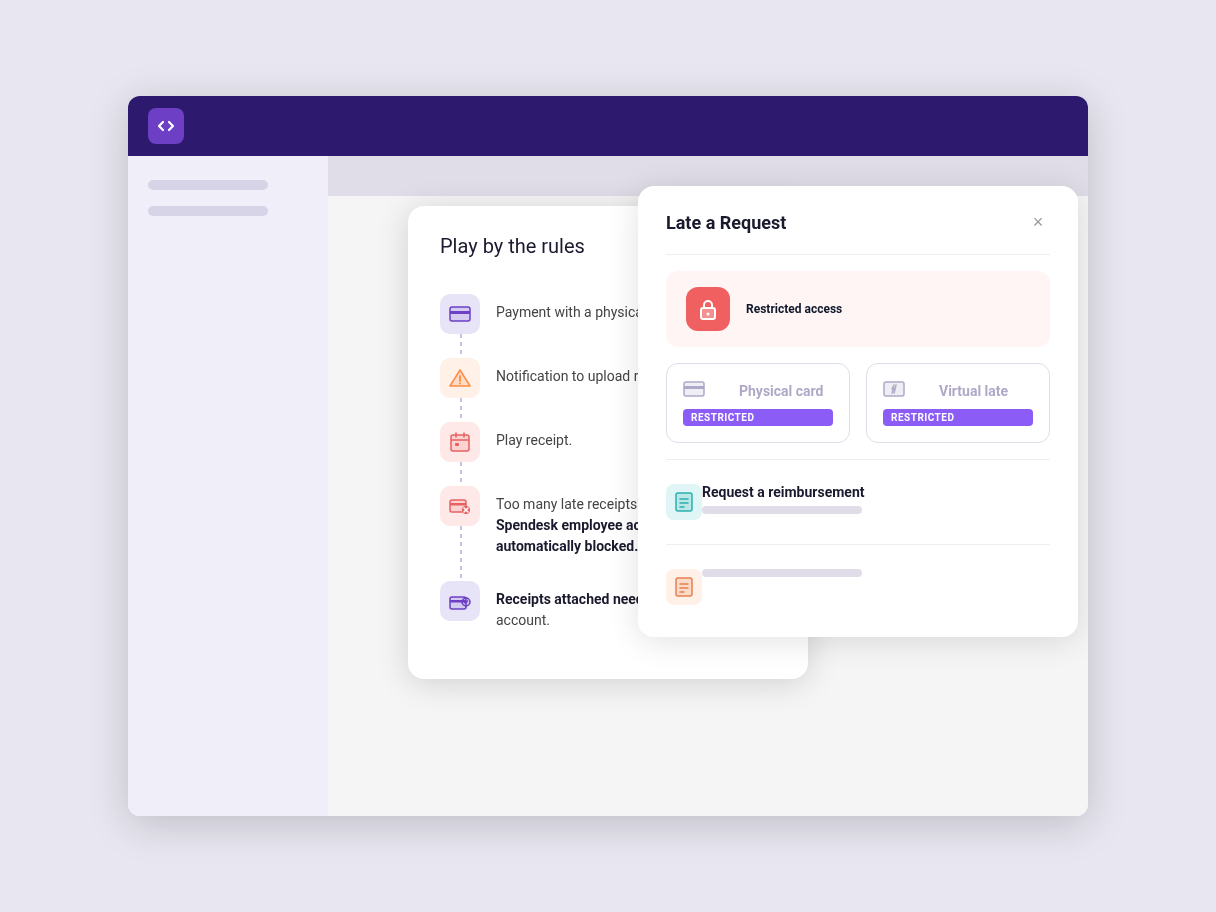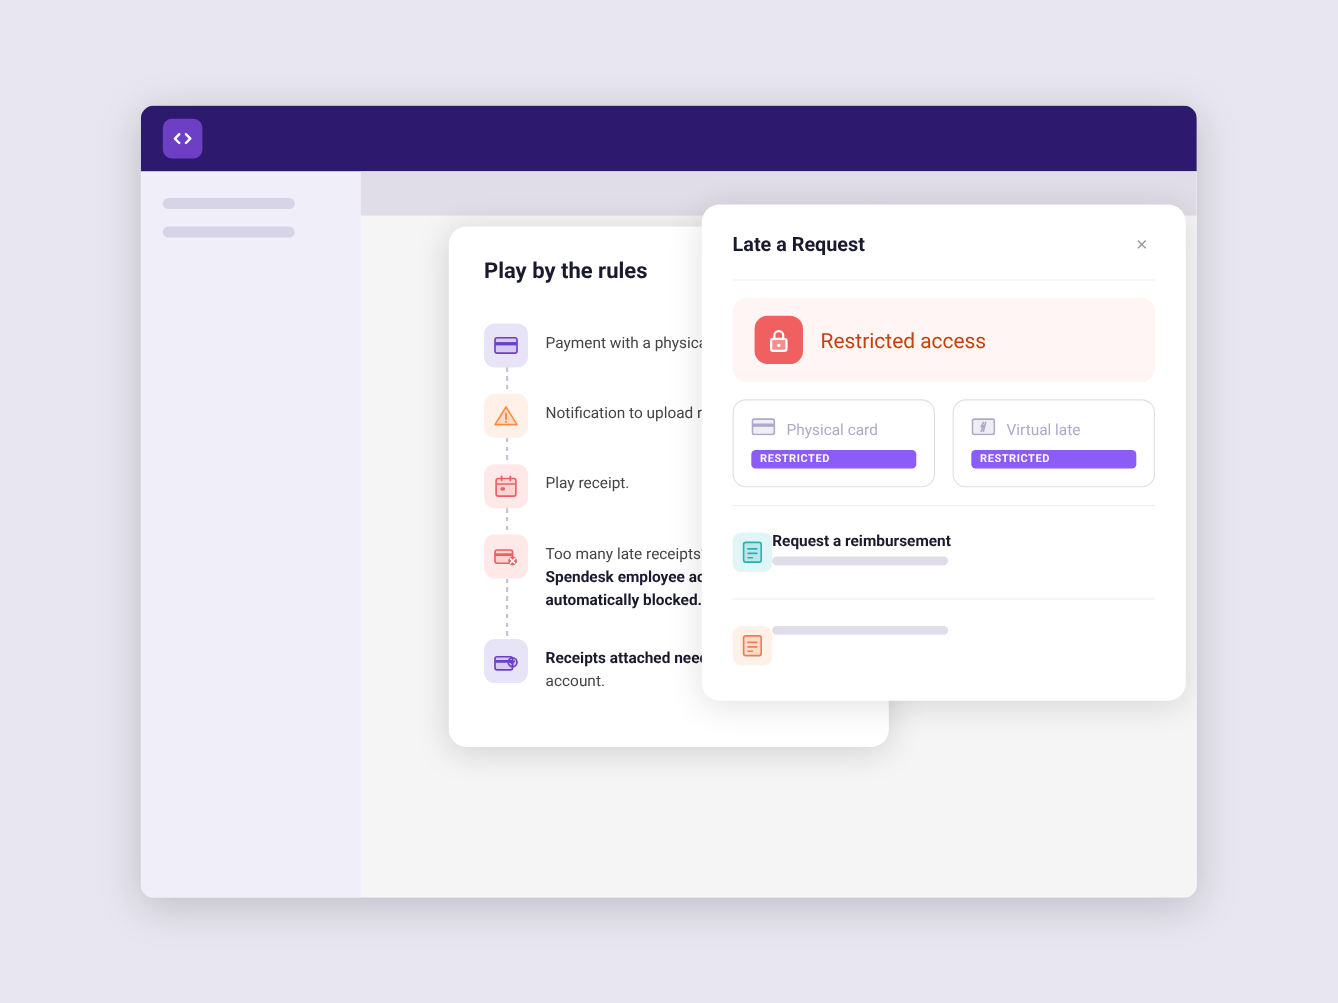--- a/index.html
+++ b/index.html
@@ -98,21 +98,21 @@
 
     .modal-rules-header {
       display: flex;
       align-items: center;
       justify-content: space-between;
       margin-bottom: 24px;
     }
 
     .modal-rules-title {
       font-size: 20px;
-      font-weight: 700;
+      font-weight: 400;
       color: #1a1a2e;
     }
 
     .close-btn {
       background: none;
       border: none;
       cursor: pointer;
       color: #999;
       font-size: 18px;
       width: 24px;
@@ -236,23 +236,23 @@
       border-radius: 12px;
       display: flex;
       align-items: center;
       justify-content: center;
       font-size: 20px;
       color: white;
       flex-shrink: 0;
     }
 
     .restricted-text {
-      font-size: 19px;
-      font-weight: 400;
-      color: #c2410c;
+      font-size: 12px;
+      font-weight: 700;
+      color: #0f172a;
     }
 
     
     .card-options {
       display: flex;
       gap: 16px;
       margin-bottom: 4px;
     }
 
     .card-option {
@@ -271,22 +271,23 @@
       gap: 10px;
     }
 
     .card-option-icon {
       font-size: 18px;
       color: #b0a8c8;
     }
 
     .card-option-name {
       font-size: 14px;
-      font-weight: 400;
+      font-weight: 700;
       color: #b0a8c8;
+      margin-left: 24px;
     }
 
     .restricted-badge {
       display: inline-block;
       background: #8b5cf6;
       color: white;
       font-size: 10px;
       font-weight: 700;
       padding: 3px 8px;
       border-radius: 4px;

